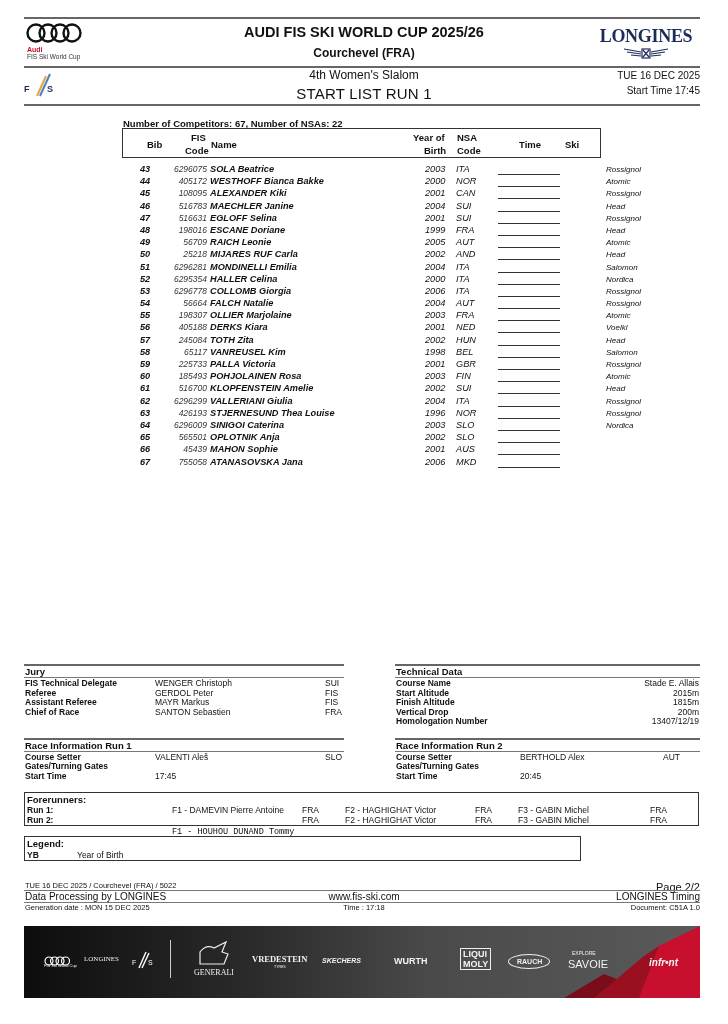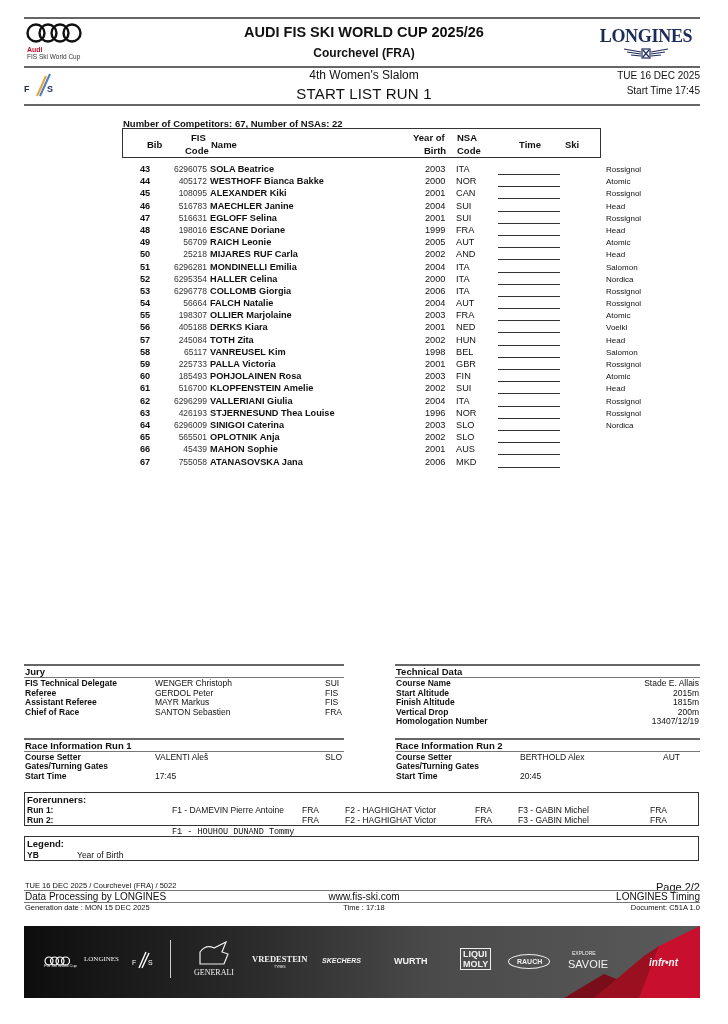--- a/index.html
+++ b/index.html
@@ -37,38 +37,38 @@
   .th-fis2 { left: 62px; top: 16px; }
   .th-name { left: 88px; top: 10px; }
   .th-yob1 { left: 290px; top: 3px; }
   .th-yob2 { left: 301px; top: 16px; }
   .th-nsa1 { left: 334px; top: 3px; }
   .th-nsa2 { left: 334px; top: 16px; }
   .th-time { left: 396px; top: 10px; }
   .th-ski { left: 442px; top: 10px; }
 
   #rows { position: absolute; left: 122px; top: 164px; width: 490px; }
-  .row { position: relative; height: 12.2px; font-size: 9.2px; }
+  .row { position: relative; height: 12.2px; font-size: 9.2px; font-style: italic; }
   .row span { position: absolute; top: 0; white-space: nowrap; }
   .c-bib { left: 18px; width: 20px; font-weight: bold; }
   .c-fis { right: 405px; font-size: 8.5px; color: #333; text-align: center; }
   .c-name { left: 88px; font-weight: bold; }
   .c-yob { left: 303px; }
   .c-nsa { left: 334px; }
   .c-time { left: 376px; width: 62px; height: 9px; border-bottom: 1px solid #333; top: 2px !important; }
   .c-ski { left: 440px; font-size: 8px; top: 1px !important; padding-left: 44px; }
 
   
   .sec-title { position: absolute; font-size: 9.5px; font-weight: bold; }
   .kv { position: absolute; font-size: 8.5px; white-space: nowrap; }
   .kv.b { font-weight: bold; }
   .kv.r { text-align: right; }
 
   #forerunners-box { position: absolute; left: 24px; top: 792px; width: 675px; height: 34px; border: 1.5px solid #333; }
-  #legend-box { position: absolute; left: 24px; top: 836px; width: 675px; height: 25px; border: 1.5px solid #333; }
+  #legend-box { position: absolute; left: 24px; top: 836px; width: 557px; height: 25px; border: 1.5px solid #333; }
 
   .foot { position: absolute; white-space: nowrap; }
 
   
   #sponsor-banner { position: absolute; left: 24px; top: 926px; width: 676px; height: 72px; background: linear-gradient(90deg, #0d0d0d 0%, #2c2c2c 35%, #4a4a4a 60%, #5a5a5a 100%); overflow: hidden; }
   .sp { position: absolute; color: #f2f2f2; white-space: nowrap; }
 </style>
 </head>
 <body>
 

